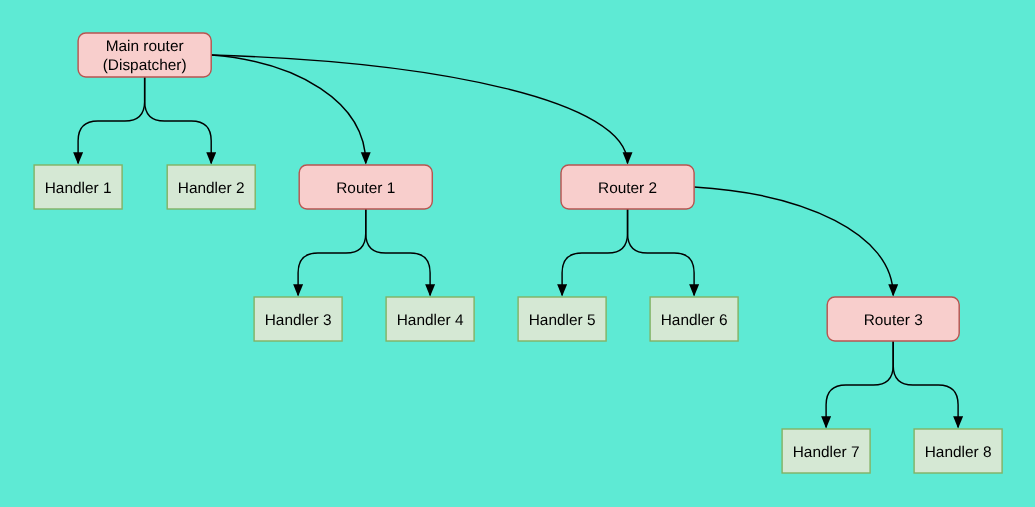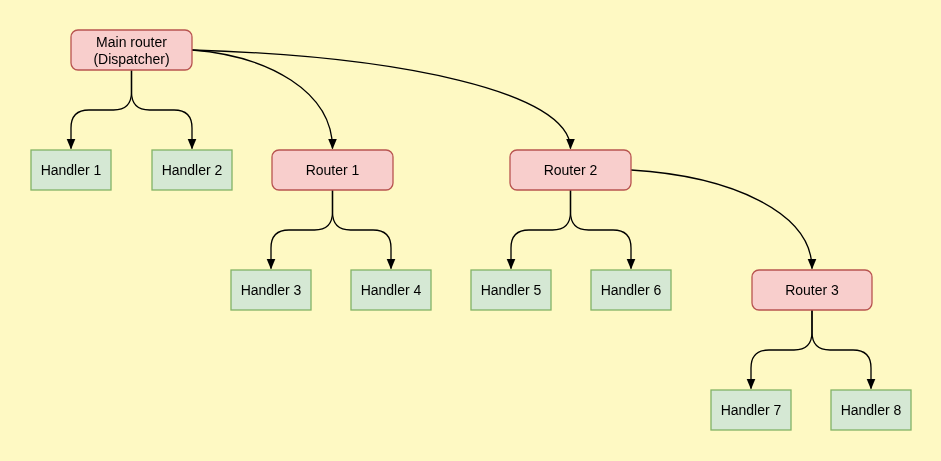--- a/index.html
+++ b/index.html
@@ -4,21 +4,21 @@
 <style>
   html, body {
     margin: 0;
     padding: 0;
     background: #ffffff;
   }
   .canvas {
     position: relative;
     width: 941px;
     height: 461px;
-    background: #fef9c3;
+    background: #5eead4;
     overflow: hidden;
     font-family: "Liberation Sans", sans-serif;
   }
   svg {
     display: block;
   }
   svg text {
     font-family: "Liberation Sans", sans-serif;
     font-size: 14px;
     fill: #000000;

